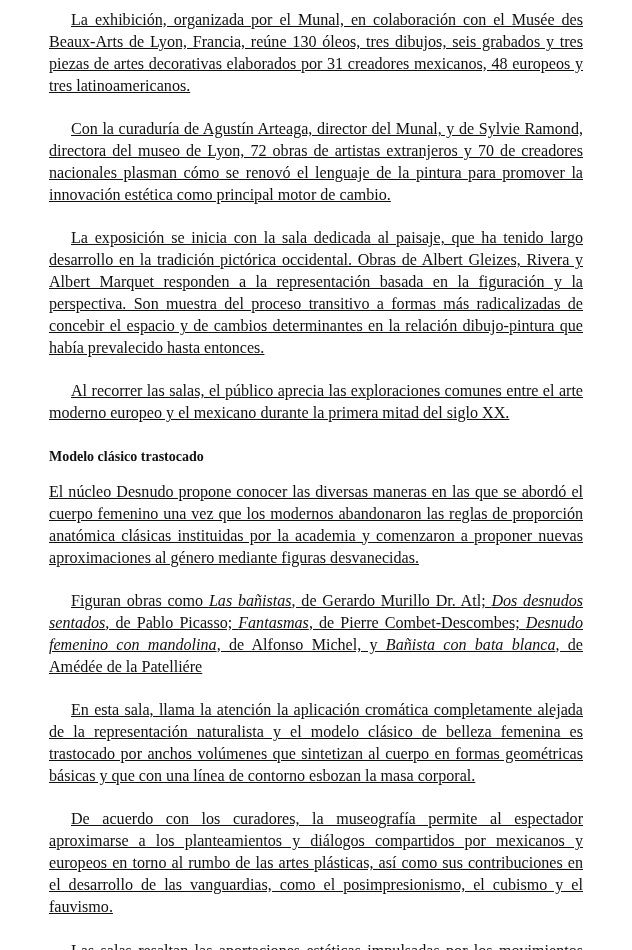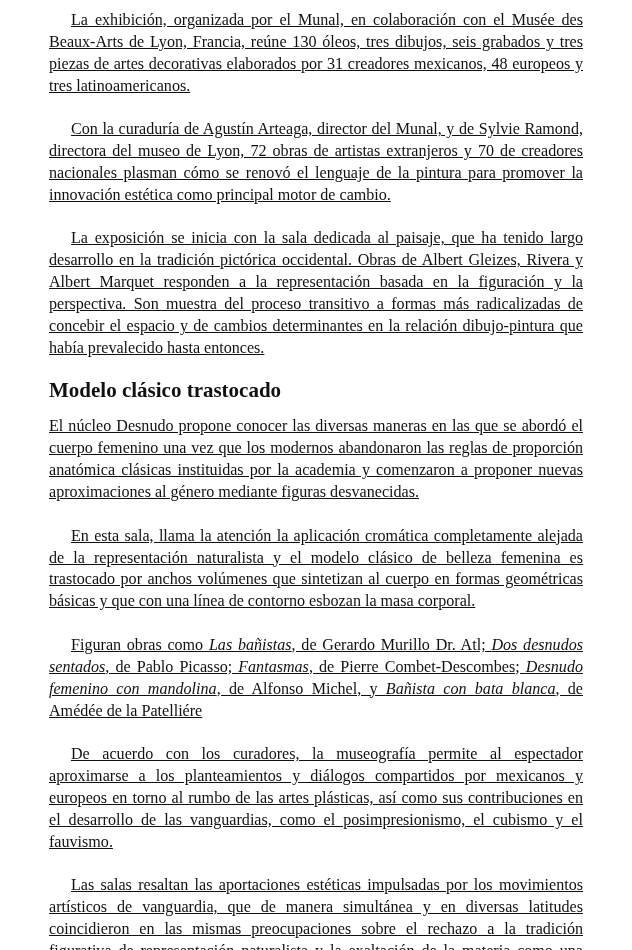--- a/index.html
+++ b/index.html
@@ -28,51 +28,54 @@
       text-align: justify;
       text-indent: 22px;
       text-decoration: underline;
     }
     .para.noindent {
       text-indent: 0;
     }
     .heading {
       margin: 0 0 13px 0;
       font-weight: bold;
-      font-size: 21px;
+      font-size: 14px;
       line-height: 21.9px;
       text-indent: 0;
     }
     .para span { display: inline; }
     em { font-style: italic; }
   </style>
 </head>
 <body>
 
 <div class="page">
   <p class="para">
     <span>La exhibición, organizada por el Munal, en colaboración con el Musée des Beaux-Arts de Lyon, Francia, reúne 130 óleos, tres dibujos, seis grabados y tres piezas de artes decorativas elaborados por 31 creadores mexicanos, 48 europeos y tres latinoamericanos.</span>
   </p>
   <p class="para">
     <span>Con la curaduría de Agustín Arteaga, director del Munal, y de Sylvie Ramond, directora del museo de Lyon, 72 obras de artistas extranjeros y 70 de creadores nacionales plasman cómo se renovó el lenguaje de la pintura para promover la innovación estética como principal motor de cambio.</span>
   </p>
   <p class="para">
     <span>La exposición se inicia con la sala dedicada al paisaje, que ha tenido largo desarrollo en la tradición pictórica occidental. Obras de Albert Gleizes, Rivera y Albert Marquet responden a la representación basada en la figuración y la perspectiva. Son muestra del proceso transitivo a formas más radicalizadas de concebir el espacio y de cambios determinantes en la relación dibujo-pintura que había prevalecido hasta entonces.</span>
   </p>
+  <p class="para">
+    <span>Al recorrer las salas, el público aprecia las exploraciones comunes entre el arte moderno europeo y el mexicano durante la primera mitad del siglo XX.</span>
+  </p>
 
   <h2 class="heading">Modelo clásico trastocado</h2>
 
   <p class="para noindent">
     <span>El núcleo Desnudo propone conocer las diversas maneras en las que se abordó el cuerpo femenino una vez que los modernos abandonaron las reglas de proporción anatómica clásicas instituidas por la academia y comenzaron a proponer nuevas aproximaciones al género mediante figuras desvanecidas.</span>
   </p>
   <p class="para">
-    <span>En esta sala, llama la atención la aplicación cromática completamente alejada de la representación naturalista y el modelo clásico de belleza femenina es trastocado por anchos volúmenes que sintetizan al cuerpo en formas geométricas básicas y que con una línea de contorno esbozan la masa corporal.</span>
+    <span>Figuran obras como </span><em>Las bañistas</em><span>, de Gerardo Murillo Dr. Atl; </span><em>Dos desnudos sentados</em><span>, de Pablo Picasso; </span><em>Fantasmas</em><span>, de Pierre Combet-Descombes; </span><em>Desnudo femenino con mandolina</em><span>, de Alfonso Michel, y </span><em>Bañista con bata blanca</em><span>, de Amédée de la Patelliére</span>
   </p>
   <p class="para">
-    <span>Figuran obras como </span><em>Las bañistas</em><span>, de Gerardo Murillo Dr. Atl; </span><em>Dos desnudos sentados</em><span>, de Pablo Picasso; </span><em>Fantasmas</em><span>, de Pierre Combet-Descombes; </span><em>Desnudo femenino con mandolina</em><span>, de Alfonso Michel, y </span><em>Bañista con bata blanca</em><span>, de Amédée de la Patelliére</span>
+    <span>En esta sala, llama la atención la aplicación cromática completamente alejada de la representación naturalista y el modelo clásico de belleza femenina es trastocado por anchos volúmenes que sintetizan al cuerpo en formas geométricas básicas y que con una línea de contorno esbozan la masa corporal.</span>
   </p>
   <p class="para">
     <span>De acuerdo con los curadores, la museografía permite al espectador aproximarse a los planteamientos y diálogos compartidos por mexicanos y europeos en torno al rumbo de las artes plásticas, así como sus contribuciones en el desarrollo de las vanguardias, como el posimpresionismo, el cubismo y el fauvismo.</span>
   </p>
   <p class="para">
     <span>Las salas resaltan las aportaciones estéticas impulsadas por los movimientos artísticos de vanguardia, que de manera simultánea y en diversas latitudes coincidieron en las mismas preocupaciones sobre el rechazo a la tradición figurativa de representación naturalista y la exaltación de la materia como una condición esencial de un innovador lenguaje pictórico.</span>
   </p>
 </div>
 
 </body></html>

